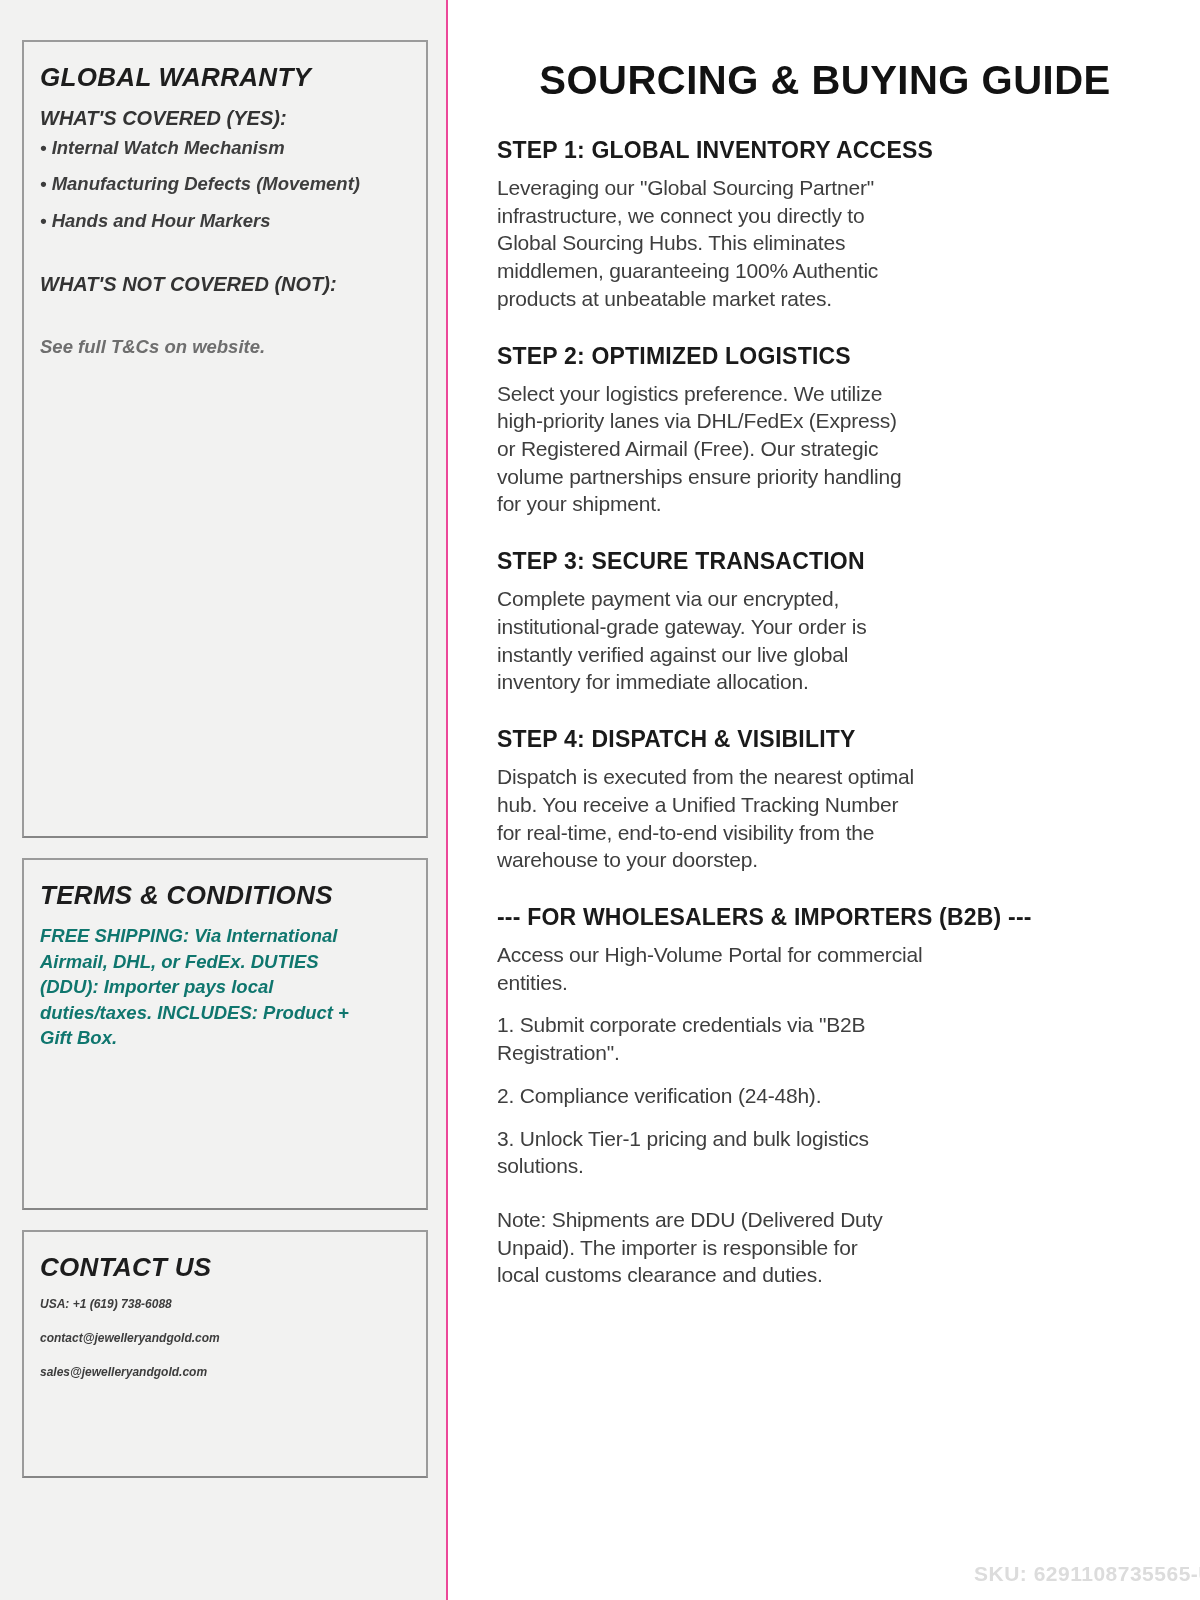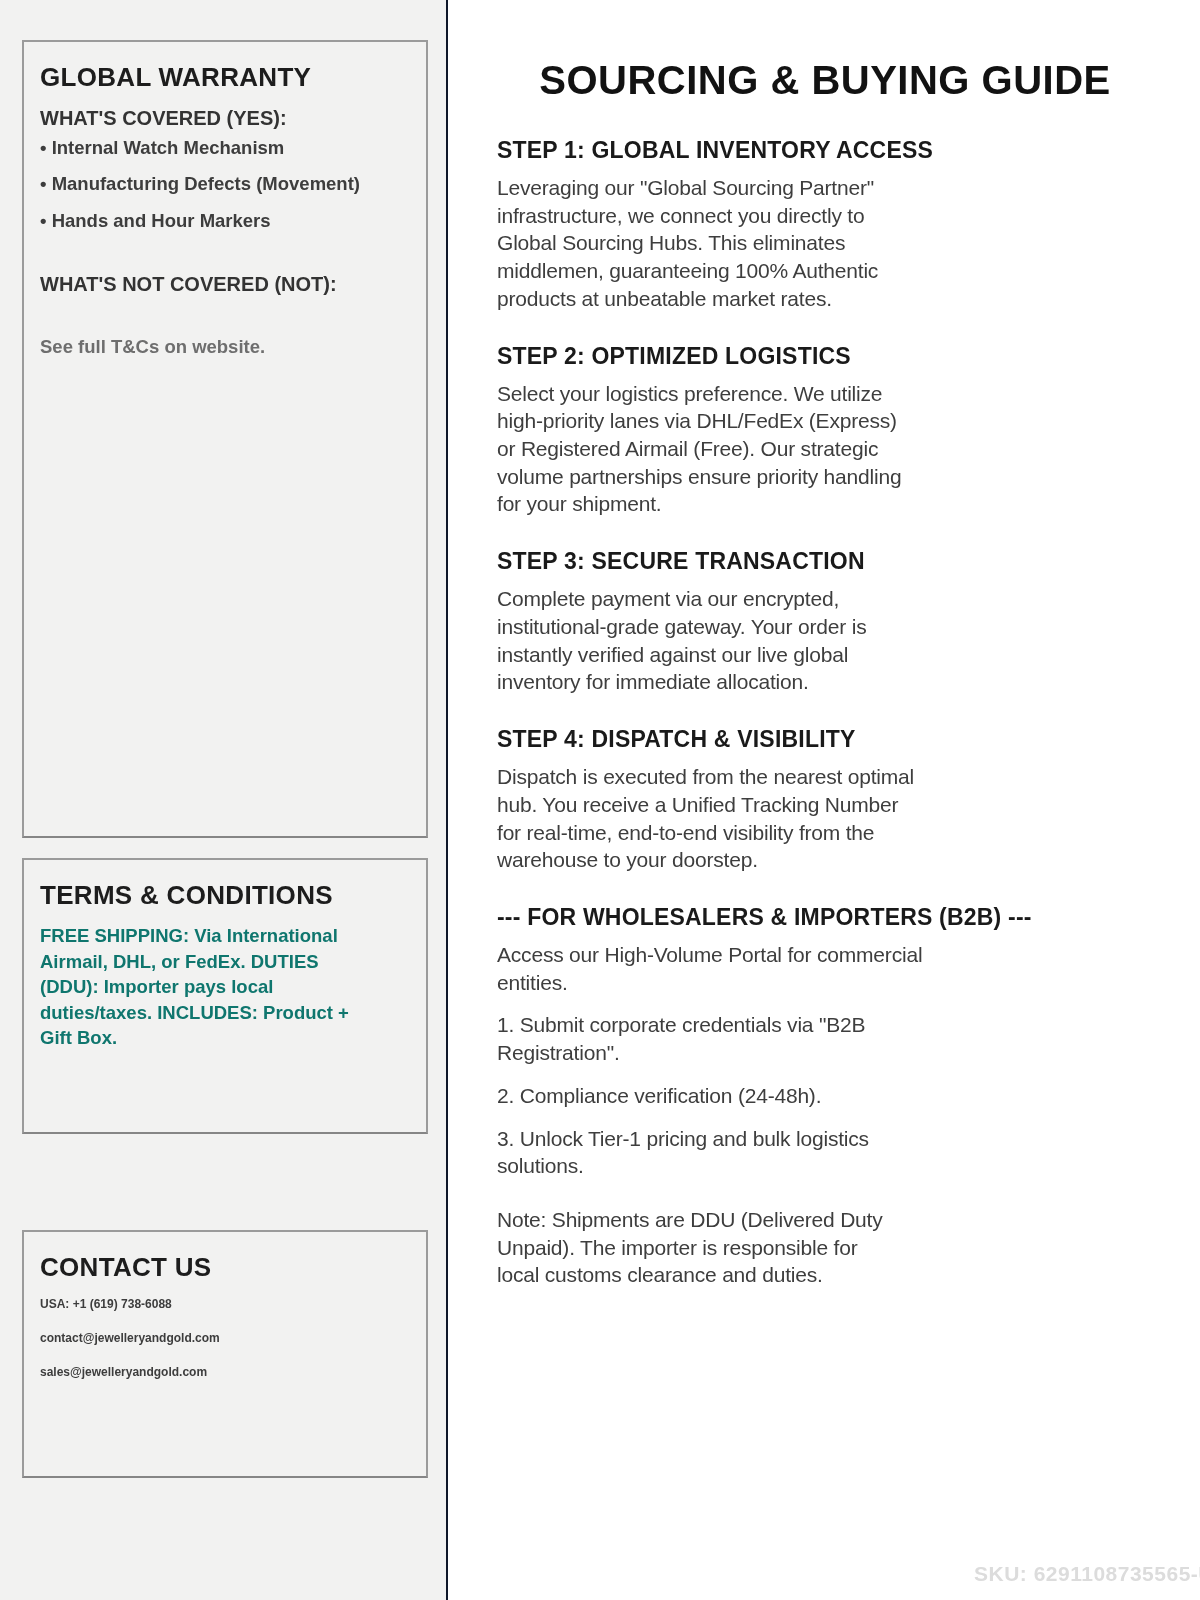--- a/index.html
+++ b/index.html
@@ -9,33 +9,34 @@
     background: #ffffff;
     font-family: "Liberation Sans", sans-serif;
   }
   .page { position: relative; width: 1200px; height: 1600px; }
 
   
   .sidebar {
     position: absolute; left: 0; top: 0;
     width: 448px; height: 1600px;
     background: #f2f2f1;
-    border-right: 2px solid #0f172a;
+    border-right: 2px solid #ec4899;
     box-sizing: border-box;
+    font-style: italic;
   }
   .side-box {
     position: absolute; left: 22px; width: 406px;
     box-sizing: border-box;
     border: 2px solid #9b9b9b;
     border-bottom-color: #868686;
     padding: 20px 16px 16px 16px;
     background: #f2f2f1;
   }
   .box-warranty { top: 40px;  height: 798px; }
-  .box-terms    { top: 858px; height: 276px; }
+  .box-terms    { top: 858px; height: 352px; }
   .box-contact  { top: 1230px; height: 248px; }
 
   .side-title {
     font-size: 26px; font-weight: 800; color: #1d1d1d;
     letter-spacing: 0.3px; margin: 0 0 12px 0;
   }
   .side-subhead {
     font-size: 20px; font-weight: 700; color: #333333;
     margin: 14px 0 8px 0;
   }

